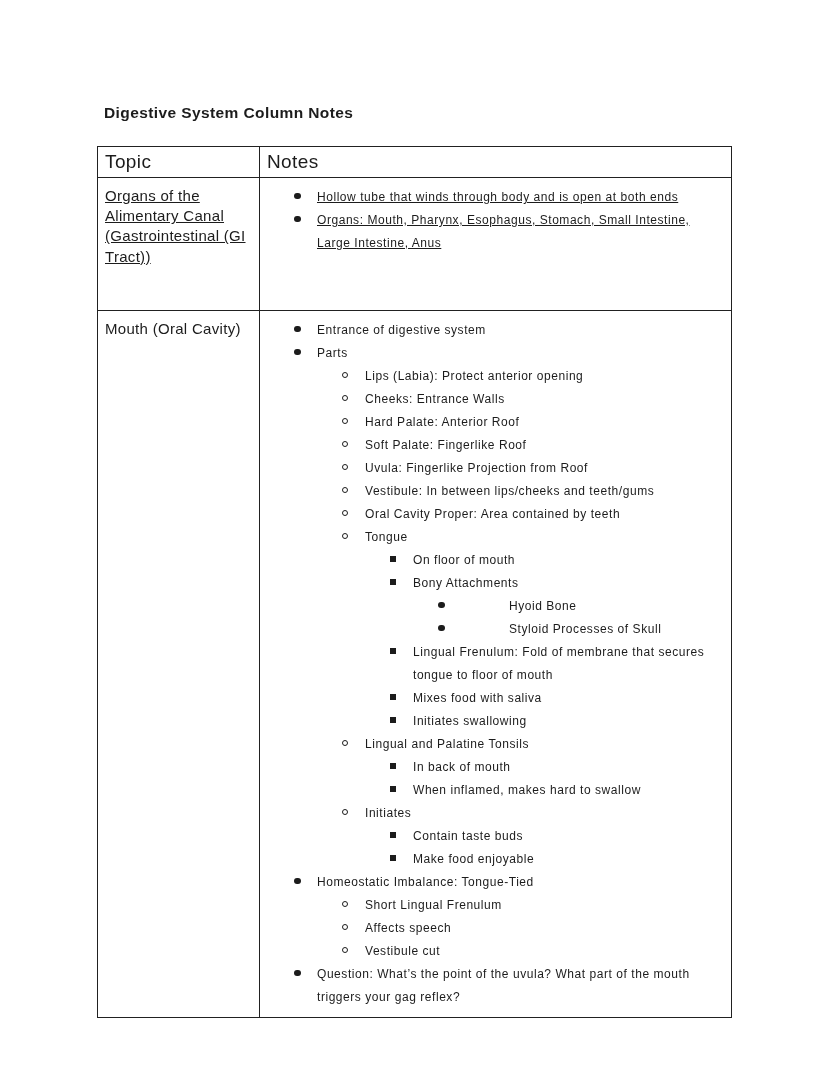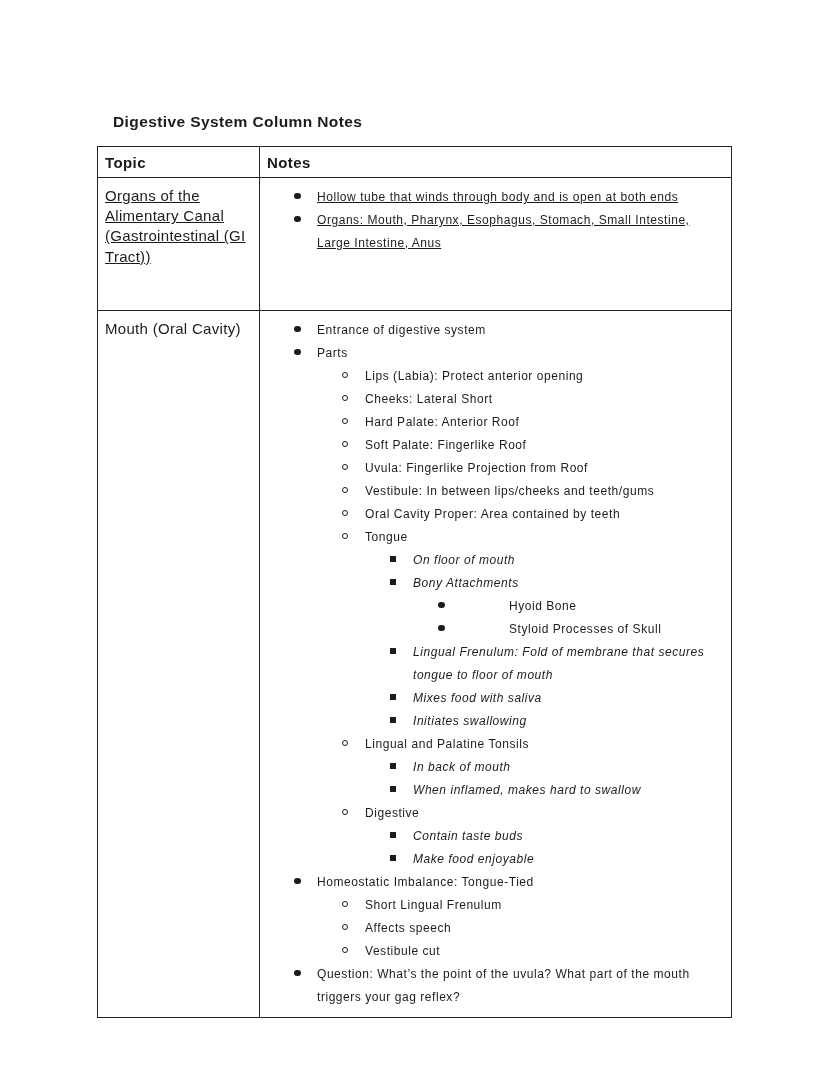--- a/index.html
+++ b/index.html
@@ -16,21 +16,21 @@
   }
   .page{
     position:relative;
     width:828px;height:1071px;
     background:var(--bg);
     overflow:hidden;
   }
   .doc-title{
     position:absolute;
     left:97px;top:96px;
-    margin:16px;
+    margin:7px;
     font-size:15.5px;
     font-weight:700;
     letter-spacing:0.4px;
     line-height:20px;
   }
   table.notes-table{
     position:absolute;
     left:97px;top:146px;
     width:635px;
     border-collapse:collapse;
@@ -39,22 +39,22 @@
   .notes-table th,
   .notes-table td{
     border:1.4px solid var(--border);
     vertical-align:top;
     text-align:left;
     background:var(--bg);
   }
   .notes-table th{
     height:30px;
     vertical-align:middle;
-    font-size:15px;
-    font-weight:700;
+    font-size:19px;
+    font-weight:400;
     letter-spacing:0.4px;
     padding:0 6px 0 7px;
   }
   .col-topic{width:148px;}
   td.topic-cell{
     padding:8px 6px 8px 7px;
     font-size:15px;
     line-height:20.2px;
     letter-spacing:0.3px;
   }
@@ -66,21 +66,21 @@
   .note-line{
     display:flex;
     align-items:flex-start;
     font-size:12px;
     line-height:23px;
     letter-spacing:0.55px;
     justify-content:flex-end;
   }
   .lvl1{padding-left:34px;}
   .lvl2{padding-left:82px;}
-  .lvl3{padding-left:130px;font-style:italic;}
+  .lvl3{padding-left:130px;}
   .lvl4{padding-left:178px;gap:48px;}
   .bullet{
     flex:0 0 23px;
     height:20.2px;
     position:relative;
   }
   .bullet::before{
     content:"";
     position:absolute;
     left:0;
@@ -142,21 +142,21 @@
             <div class="note-line lvl1">
               <span class="bullet disc"></span>
               <span class="note-text">Parts</span>
             </div>
             <div class="note-line lvl2">
               <span class="bullet circle"></span>
               <span class="note-text">Lips (Labia): Protect anterior opening</span>
             </div>
             <div class="note-line lvl2">
               <span class="bullet circle"></span>
-              <span class="note-text">Cheeks: Lateral Short</span>
+              <span class="note-text">Cheeks: Entrance Walls</span>
             </div>
             <div class="note-line lvl2">
               <span class="bullet circle"></span>
               <span class="note-text">Hard Palate: Anterior Roof</span>
             </div>
             <div class="note-line lvl2">
               <span class="bullet circle"></span>
               <span class="note-text">Soft Palate: Fingerlike Roof</span>
             </div>
             <div class="note-line lvl2">
@@ -210,21 +210,21 @@
             <div class="note-line lvl3">
               <span class="bullet square"></span>
               <span class="note-text">In back of mouth</span>
             </div>
             <div class="note-line lvl3">
               <span class="bullet square"></span>
               <span class="note-text">When inflamed, makes hard to swallow</span>
             </div>
             <div class="note-line lvl2">
               <span class="bullet circle"></span>
-              <span class="note-text">Digestive</span>
+              <span class="note-text">Initiates</span>
             </div>
             <div class="note-line lvl3">
               <span class="bullet square"></span>
               <span class="note-text">Contain taste buds</span>
             </div>
             <div class="note-line lvl3">
               <span class="bullet square"></span>
               <span class="note-text">Make food enjoyable</span>
             </div>
             <div class="note-line lvl1">

